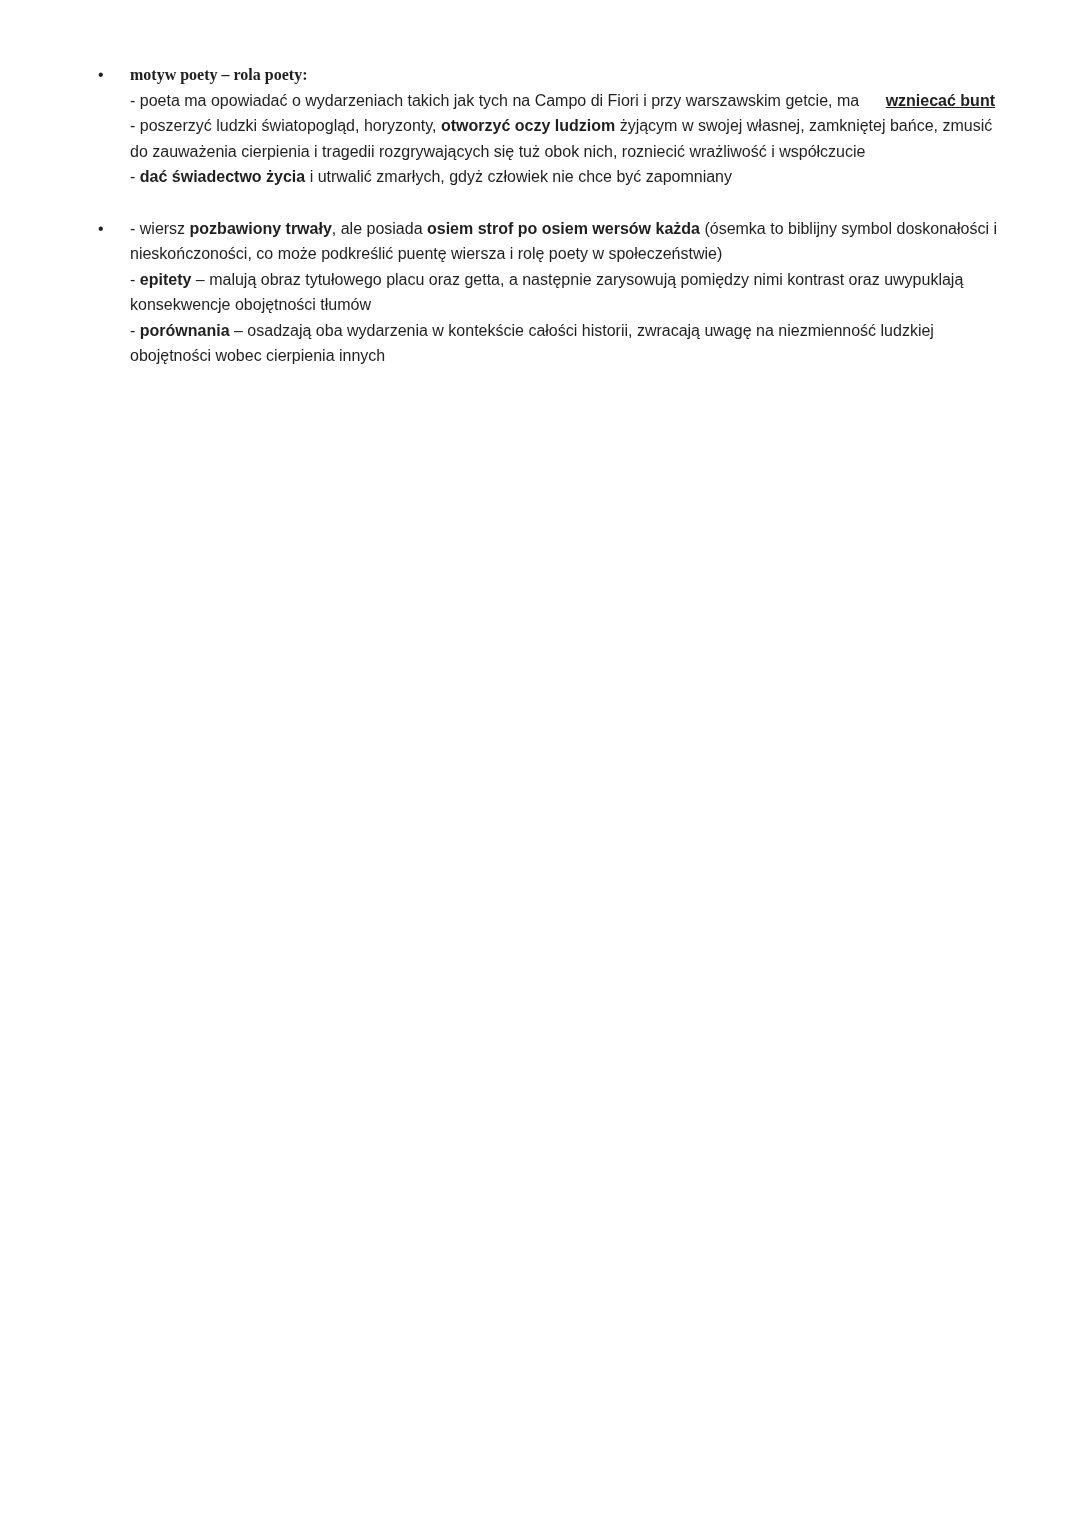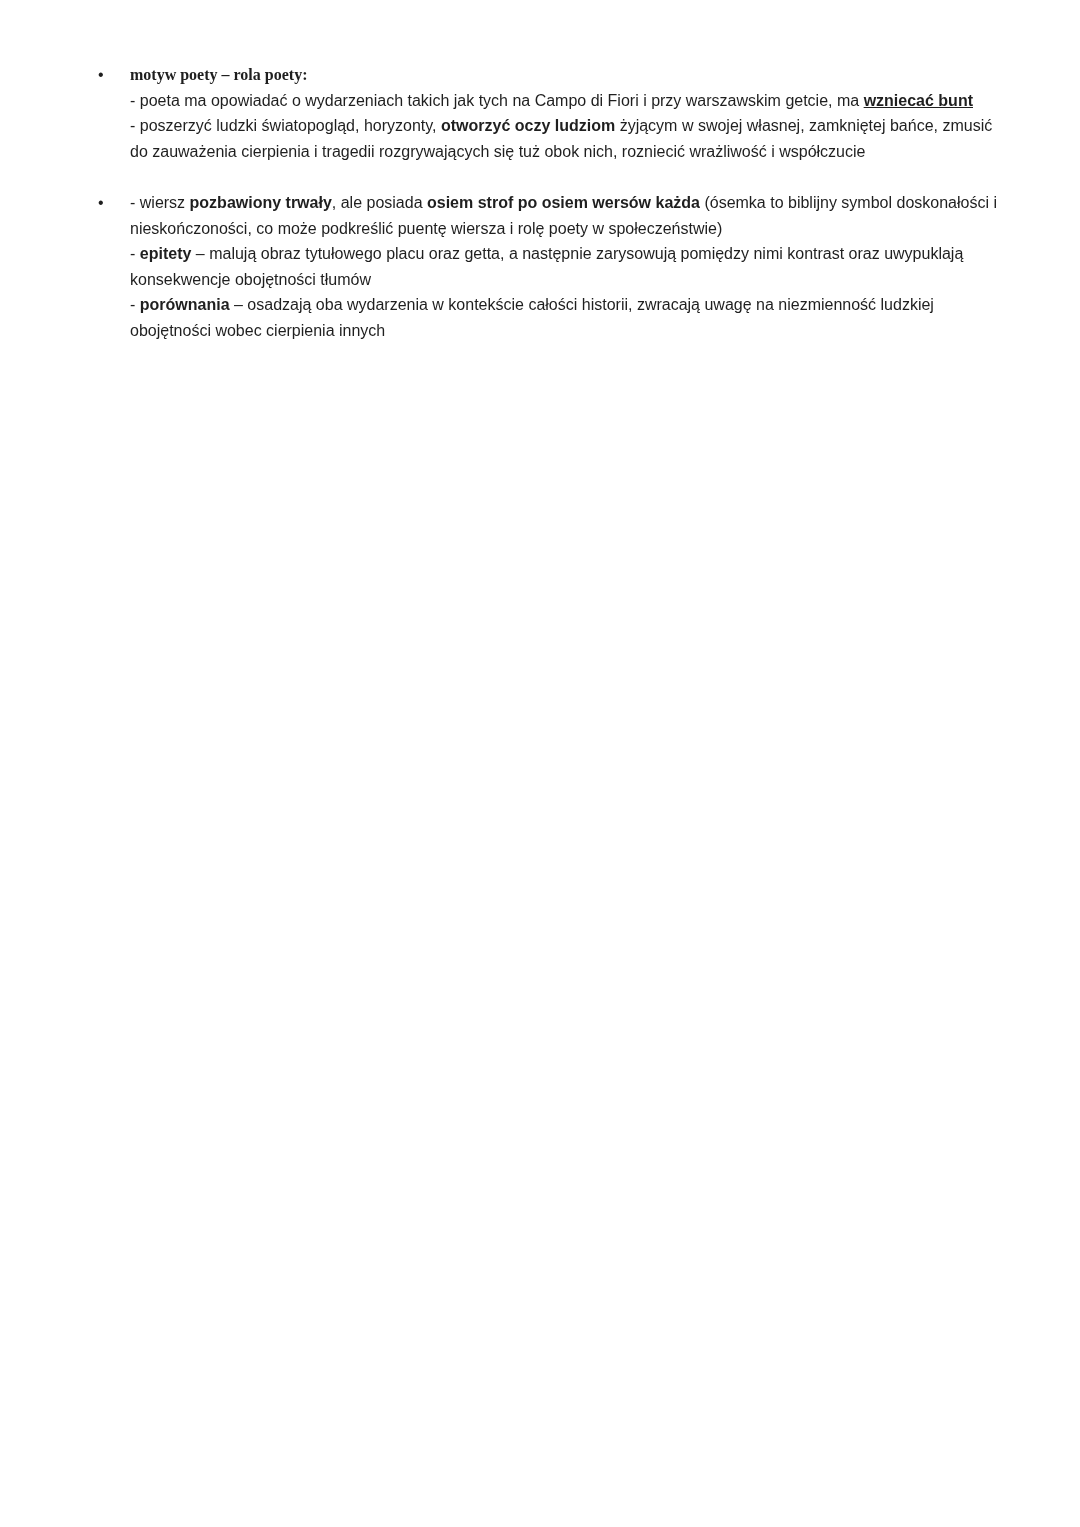--- a/index.html
+++ b/index.html
@@ -39,33 +39,34 @@
   }
   p {
     margin: 0;
     padding: 0;
   }
   .heading {
     font-weight: 700;
     font-family: Liberation Serif, serif;
   }
   .b { font-weight: 700; }
-  .u { text-decoration: underline; }
+  .u { text-decoration: underline; margin-left: 22px; }
 </style>
 </head>
 <body>
 
 <div class="page">
 
   <div class="bullet-item">
     <div class="marker">•</div>
     <div class="content">
       <p class="heading">motyw poety – rola poety:</p>
       <p class="line"><span>- poeta ma opowiadać o wydarzeniach takich jak tych na Campo di Fiori i przy warszawskim getcie, ma </span><span class="b u">wzniecać bunt</span></p>
       <p class="line"><span>- poszerzyć ludzki światopogląd, horyzonty, </span><span class="b">otworzyć oczy ludziom</span><span> żyjącym w swojej własnej, zamkniętej bańce, zmusić do zauważenia cierpienia i tragedii rozgrywających się tuż obok nich, rozniecić wrażliwość i współczucie</span></p>
+      <p class="line"><span>- </span><span class="b">dać świadectwo życia</span><span> i utrwalić zmarłych, gdyż człowiek nie chce być zapomniany</span></p>
     </div>
   </div>
 
   <div class="bullet-item spaced">
     <div class="marker">•</div>
     <div class="content">
       <p class="line"><span>- wiersz </span><span class="b">pozbawiony trwały</span><span>, ale posiada </span><span class="b">osiem strof po osiem wersów każda</span><span> (ósemka to biblijny symbol doskonałości i nieskończoności, co może podkreślić puentę wiersza i rolę poety w społeczeństwie)</span></p>
       <p class="line"><span>- </span><span class="b">epitety</span><span> – malują obraz tytułowego placu oraz getta, a następnie zarysowują pomiędzy nimi kontrast oraz uwypuklają konsekwencje obojętności tłumów</span></p>
       <p class="line"><span>- </span><span class="b">porównania</span><span> – osadzają oba wydarzenia w kontekście całości historii, zwracają uwagę na niezmienność ludzkiej obojętności wobec cierpienia innych</span></p>
     </div>

